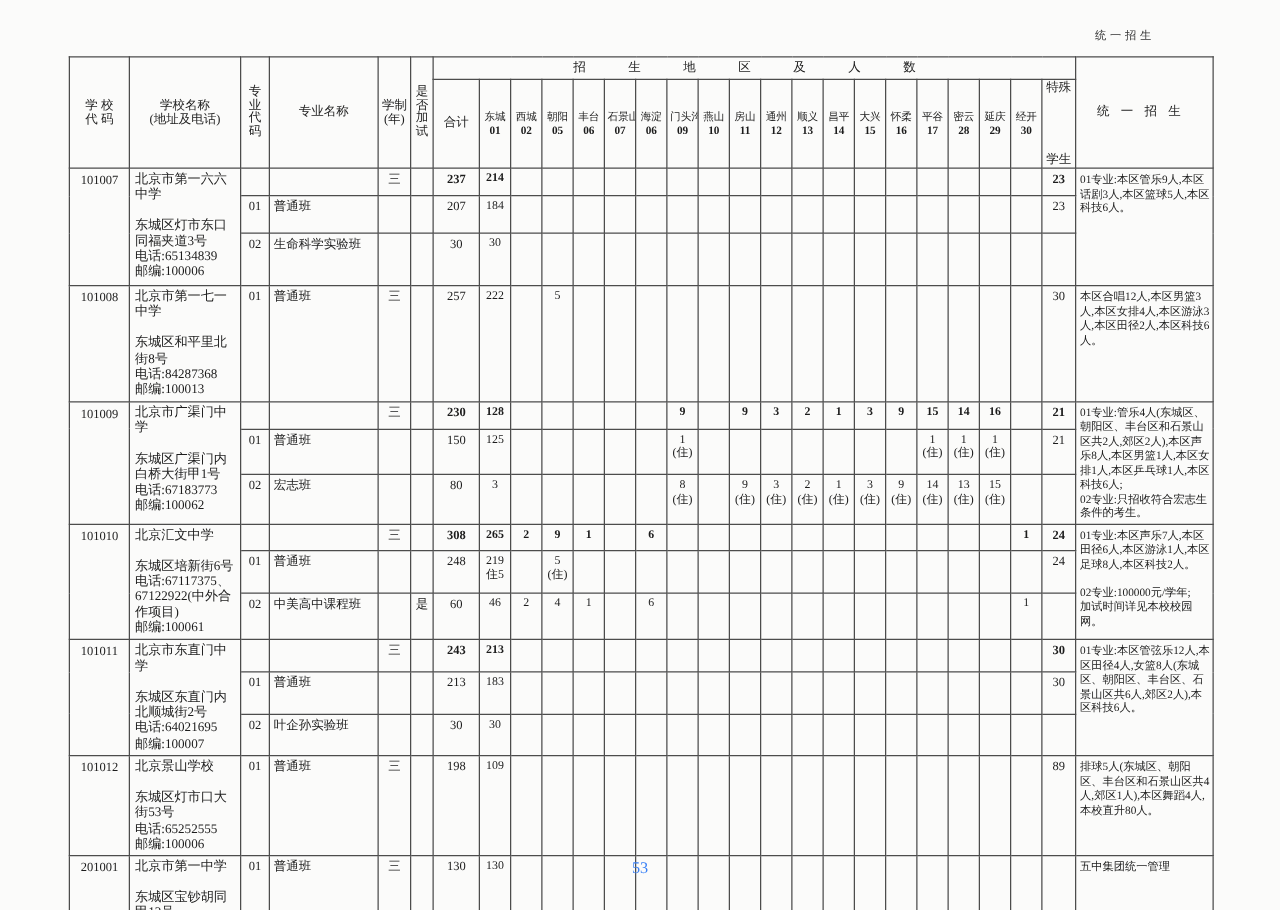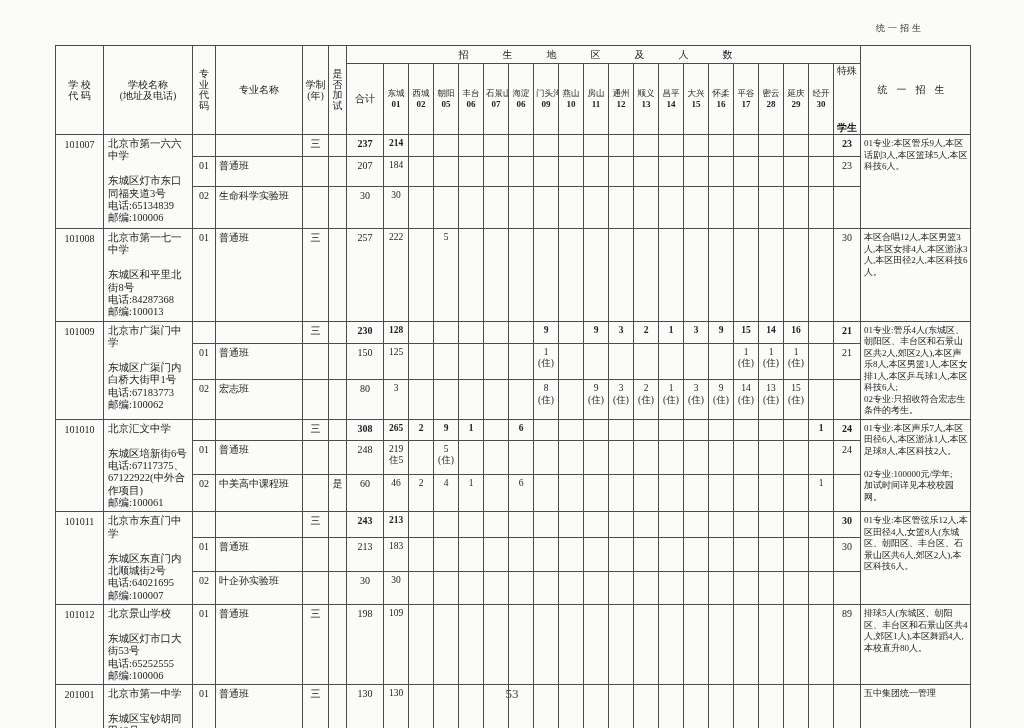--- a/index.html
+++ b/index.html
@@ -7,21 +7,21 @@
     width:1024px;height:728px;position:relative;overflow:hidden;
     background:#fbfbfa;color:#1c1c1c;
     font-family:"Liberation Serif","DejaVu Serif",serif;
   }
   .corner-label{
     position:absolute;top:22px;right:100px;
     font-size:9px;letter-spacing:3px;color:#333;text-align:right;
   }
   .page-number{
     position:absolute;bottom:26px;left:0;width:100%;
-    text-align:center;font-size:13px;color:#404040;
+    text-align:center;font-size:13px;color:#3b82f6;
   }
   table.sheet{
     position:absolute;left:55px;top:45px;width:915px;
     border-collapse:collapse;table-layout:fixed;
   }
   th,td{
     border:1px solid #4c4c4c;padding:1px 2px;
     font-weight:normal;vertical-align:middle;
     overflow:hidden;
   }
@@ -32,21 +32,21 @@
   }
   .pre{white-space:pre-line;}
   .vert{
     display:inline-block;width:11px;word-break:break-all;
     white-space:normal;line-height:1.05;font-size:10px;
   }
   .band{letter-spacing:34px;font-size:10px;padding-left:20px;}
   .notes-h{letter-spacing:9px;font-size:10px;}
   th .dname{font-size:8.5px;white-space:nowrap;transform-origin:center;}
   th .dcode{font-size:9px;font-weight:bold;}
-  .b{font-weight:bold;margin-top:45px;}
+  .b{font-weight:normal;margin-top:45px;}
   td.info-cell{
     text-align:left;font-size:10.5px;line-height:1.18;
     padding:3px 3px 2px 4px;
   }
   td.note-cell{
     text-align:left;font-size:9px;line-height:1.28;
     padding:3px 2px 2px 3px;
   }
   td.mname-cell{text-align:left;padding-left:3px;margin-top:42px;}
   td.code-cell{padding-top:4px;}

